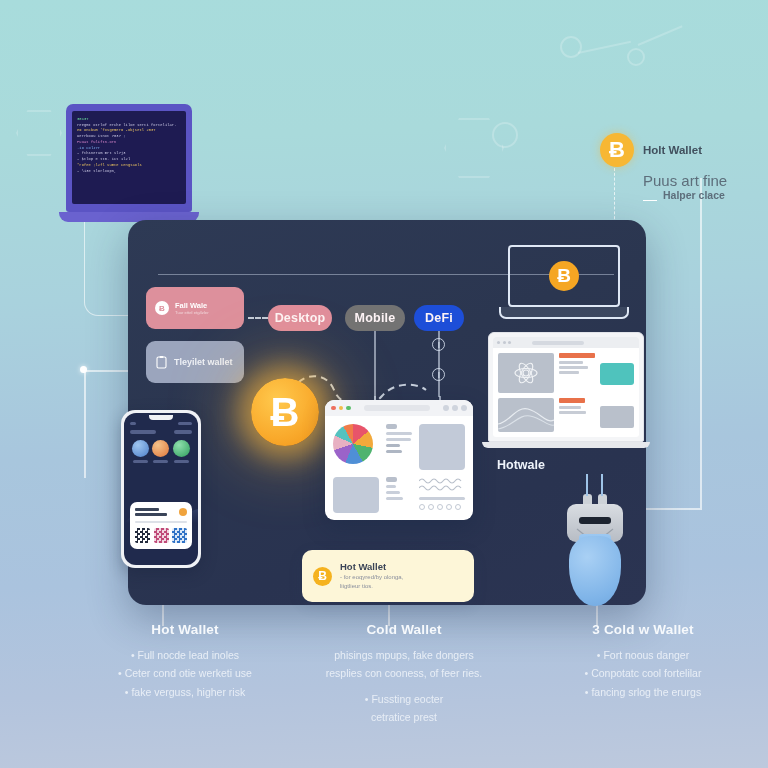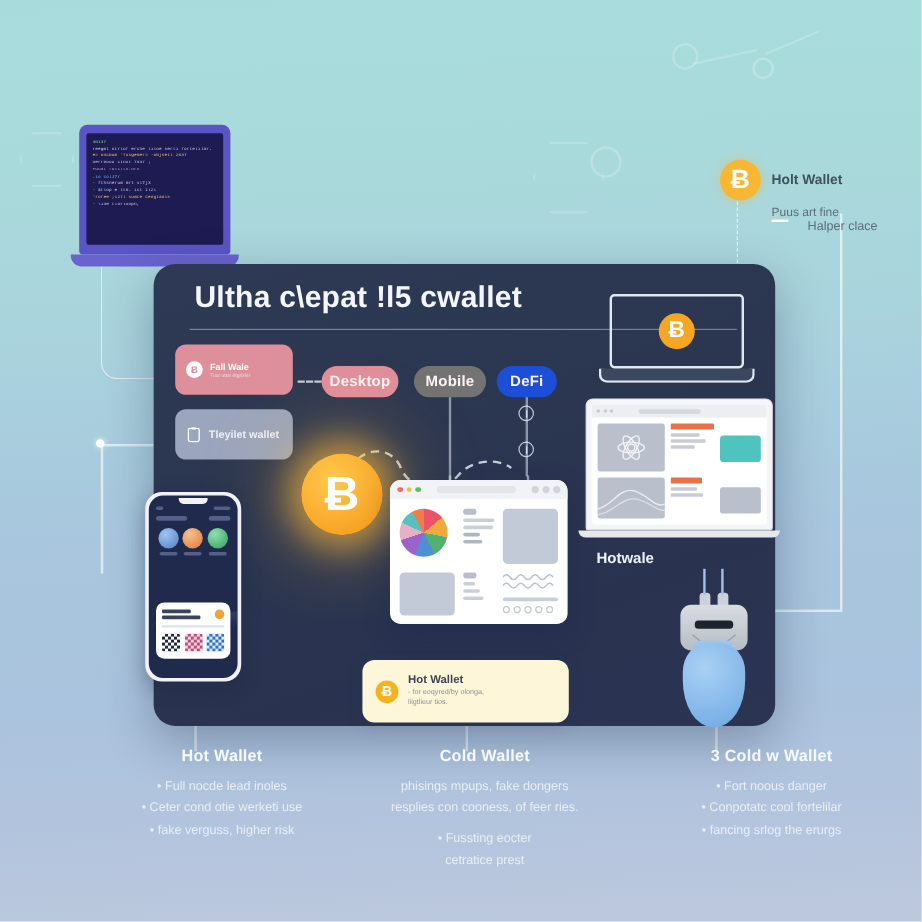--- a/index.html
+++ b/index.html
@@ -139,22 +139,22 @@
   
   #label-hotwale { position:absolute; left:497px; top:458px; color:#eef3fa; font-size:12.5px; font-weight:bold; }
 
   
   #legend-top { position:absolute; left:600px; top:133px; width:160px; }
   #legend-top .lt-row { display:flex; align-items:center; gap:9px; margin-bottom:5px; }
   .lt-coin { width:34px; height:34px; border-radius:50%; background:#f7b733; color:#fff; font-size:22px;
              font-weight:bold; display:flex; align-items:center; justify-content:center;
              box-shadow:0 0 10px rgba(247,183,51,.45); flex-shrink:0; }
   .lt-t1 { color:#41505e; font-size:11.5px; font-weight:bold; }
-  .lt-t2 { color:#5d6e7b; font-size:10px; margin-left:43px; }
-  .lt-t3 { color:#5d6e7b; font-size:10.5px; margin-left:43px; display:flex; align-items:flex-start; gap:16px; }
+  .lt-t2 { color:#5d6e7b; font-size:15px; margin-left:43px; }
+  .lt-t3 { color:#5d6e7b; font-size:10.5px; margin-left:43px; display:flex; align-items:flex-end; gap:6px;font-weight:bold; }
   .lt-dash { width:14px; height:1.5px; background:#fff; }
 
   
   .bcol { position:absolute; top:622px; text-align:center; }
   .bcol-h { color:#f6f9fc; font-size:13.5px; font-weight:bold; margin-bottom:9px; letter-spacing:.2px; }
   .bcol-li { color:#e8eef6; font-size:10.5px; line-height:1.75; white-space:nowrap; }
   #bcol-hot  { left:62px;  width:246px; }
   #bcol-cold { left:288px; width:232px; }
   #bcol-cold2{ left:520px; width:246px; }
 
@@ -201,21 +201,20 @@
       <div class="tl-c-w">- fthsnerum  mrt  sl7j3</div>
       <div class="tl-c-w">- $tlop e  tt0.  ict 1l2l</div>
       <div class="tl-c-y">*rofee  ;l2fl sumte  cengtaols</div>
       <div class="tl-c-w">- \i3e  tlorlxopn,</div>
     </div>
   </div>
   <div class="tl-base"></div>
 </div>
 
 <div id="main-panel">
-  <div id="panel-title">Ultha c\epat !l5 cwallet</div>
   <div id="panel-rule"></div>
 </div>
 
 <div id="card-full-wallet">
   <div class="cw-badge">Ƀ</div>
   <div>
     <div class="cw-txt-main">Fall Wale</div>
     <div class="cw-txt-sub">Tuur ettel etg4zler</div>
   </div>
 </div>

